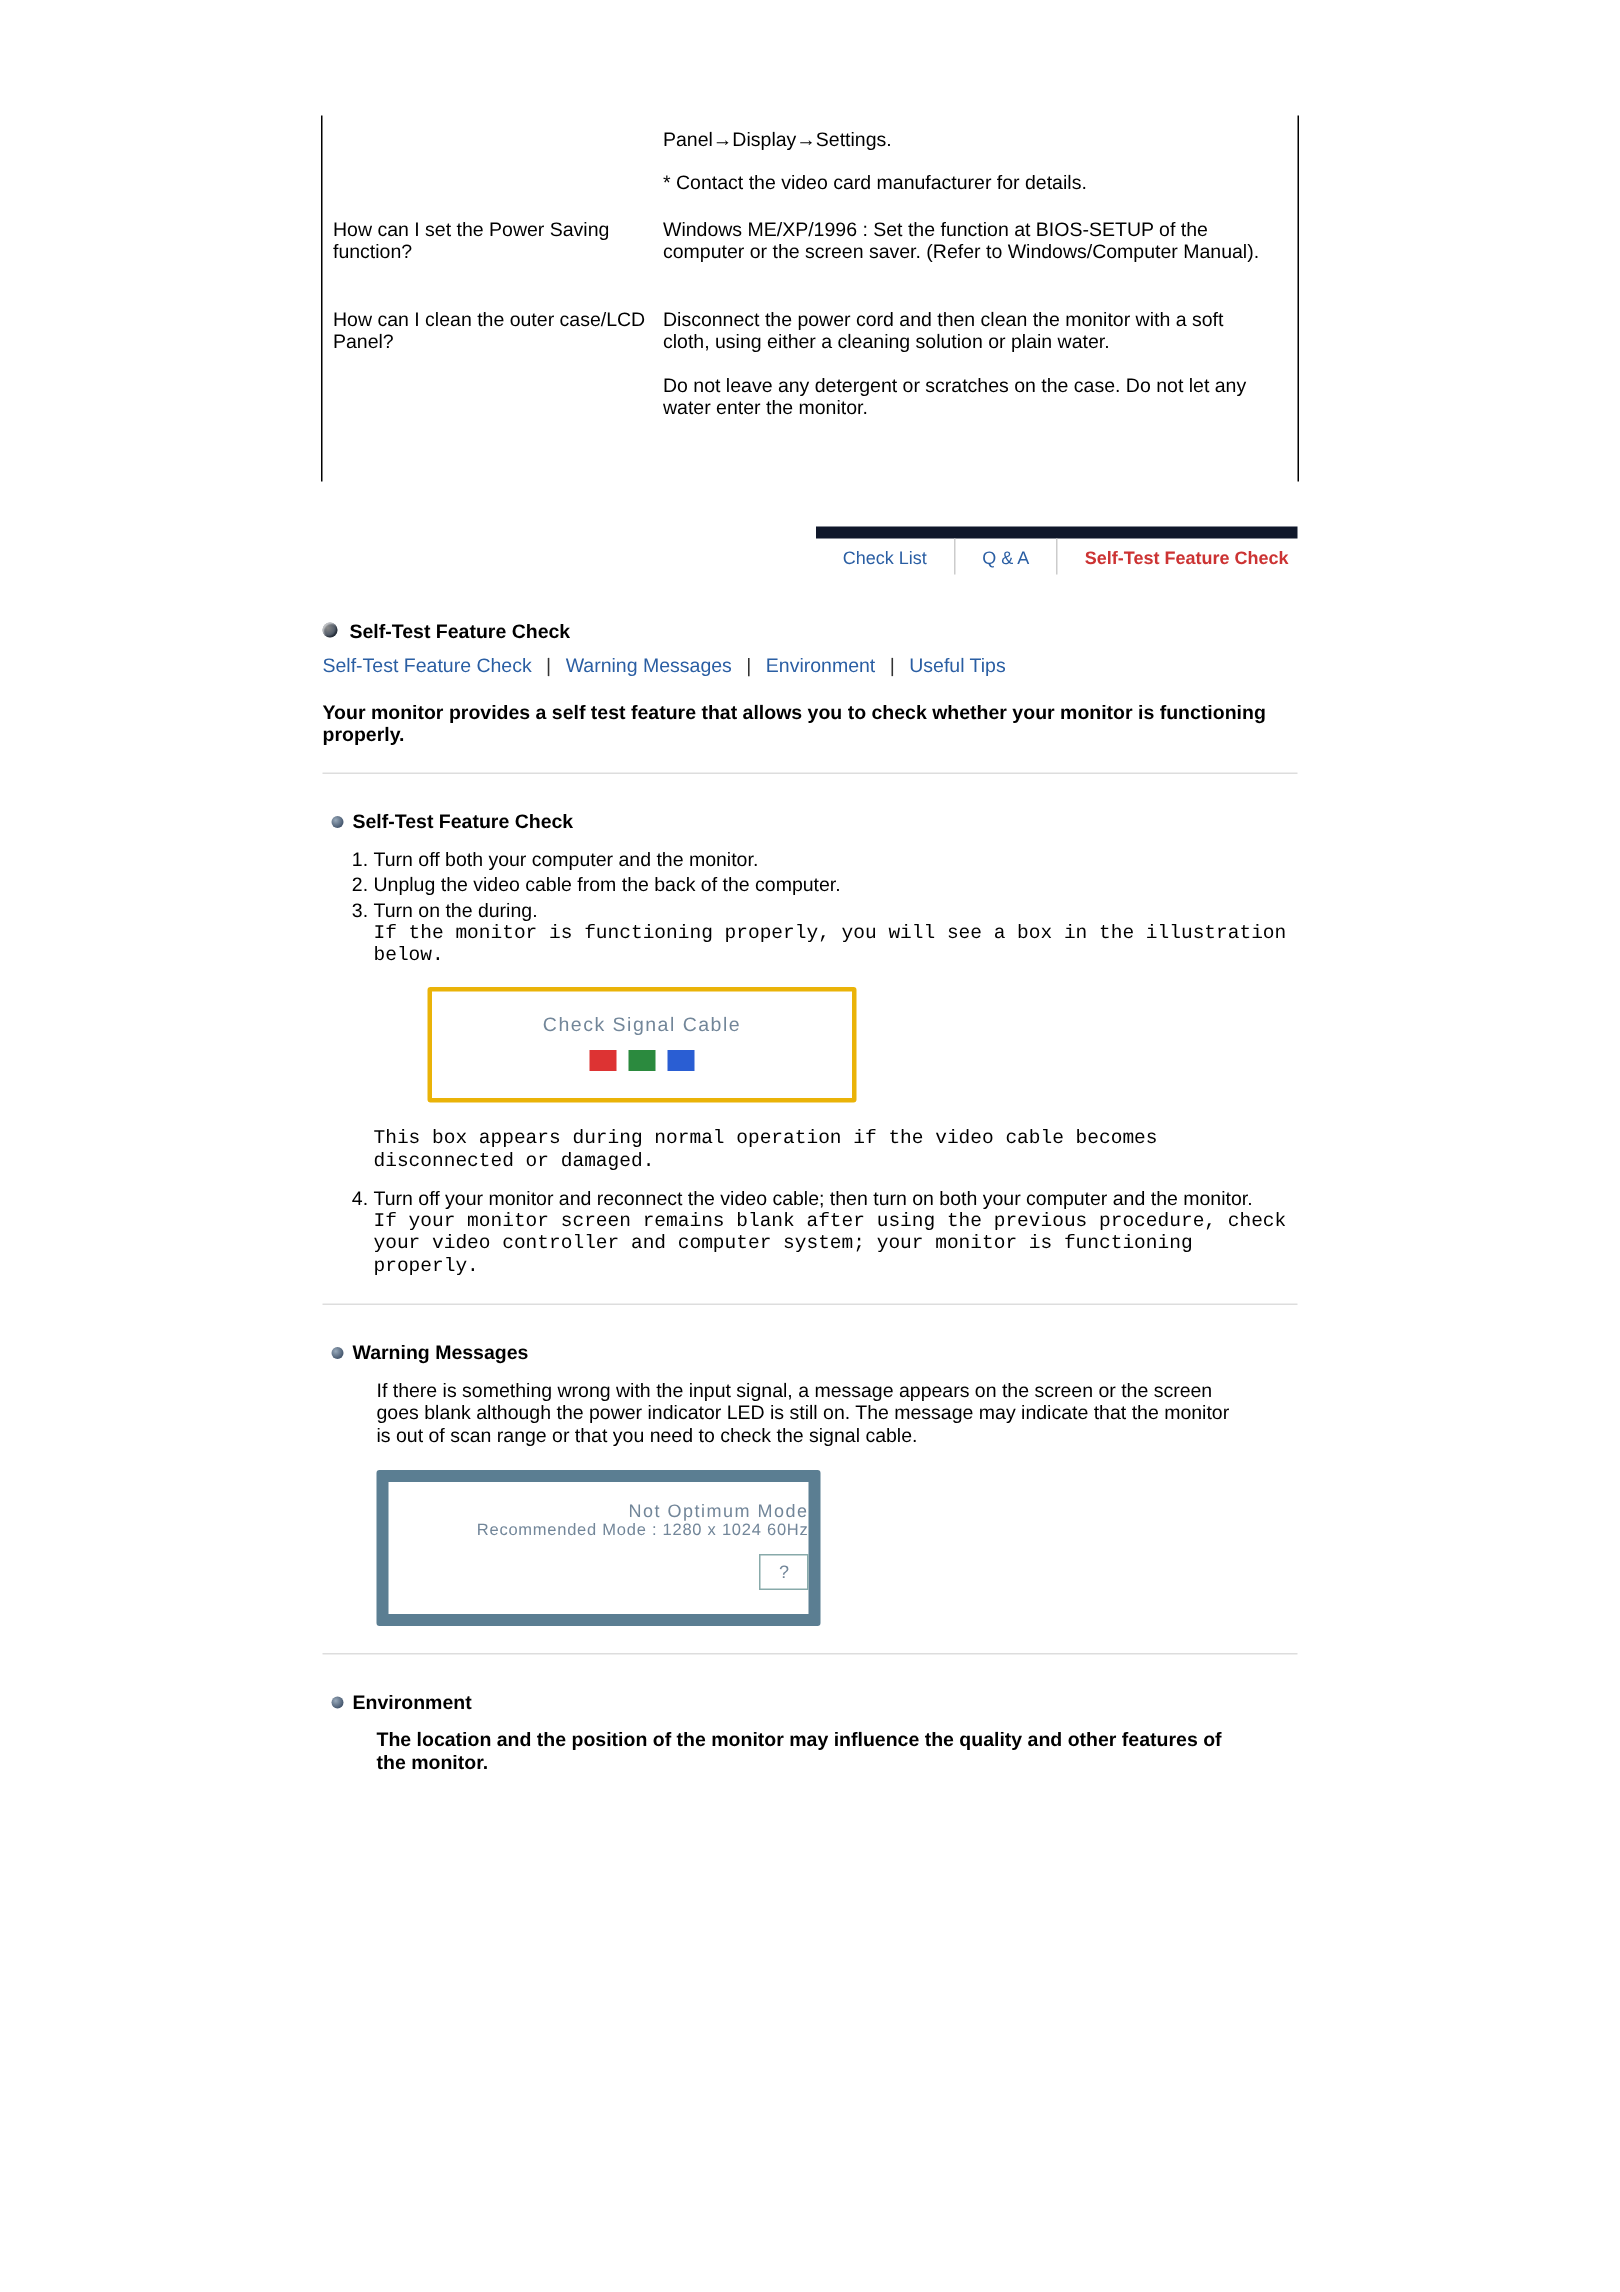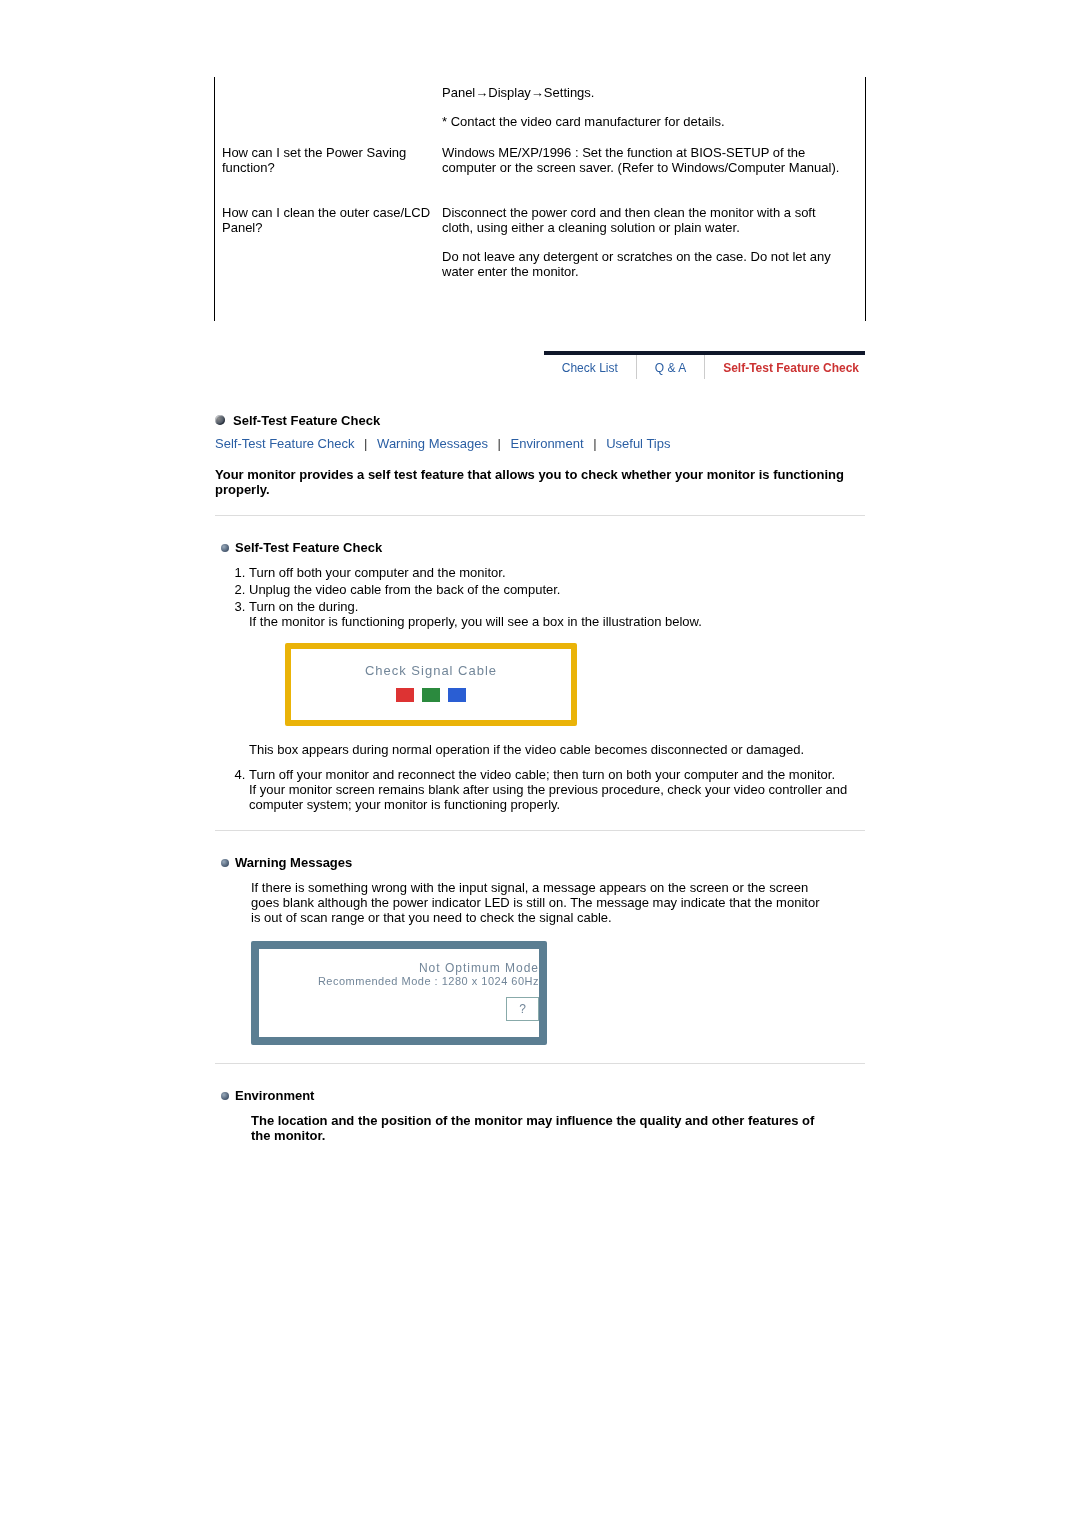--- a/index.html
+++ b/index.html
@@ -51,21 +51,21 @@
     margin: 30px auto 0;
     position: relative;
     height: 30px;
   }
   .tabbar {
     position: absolute;
     right: 0;
     top: 0;
     display: flex;
     align-items: center;
-    border-top: 4px solid #0f172a;
+    border-top: 8px solid #0f172a;
   }
   .tab {
     padding: 6px 18px 4px;
     font-size: 12px;
     color: #2a5ea3;
     border-right: 1px solid #ccc;
   }
   .tab:last-child { border-right: none; }
   .tab.active { color: #c33; font-weight: bold; padding-right: 6px; }
 
@@ -95,28 +95,28 @@
     margin: 0 0 18px 0;
   }
   .sub-row { display: flex; align-items: center; gap: 6px; margin: 0 0 10px 6px; }
   .bullet-sub {
     width: 8px; height: 8px; border-radius: 50%;
     background: radial-gradient(circle at 35% 35%, #9ab, #24364f);
   }
   .sub-title { font-weight: bold; }
   ol.steps { margin: 0 0 8px 34px; padding: 0 6px 0 0; }
   ol.steps li { margin-bottom: 2px; }
-  .step-note { margin: 0 0 10px 0; }
+  .step-note { margin: 0 0 10px 0; font-family: Liberation Mono, monospace; }
   .para-indent { margin: 0 36px 16px 36px; }
   .para-bold { font-weight: bold; }
 
   .signal-box {
     width: 280px;
     margin: 14px 0 16px 36px;
-    border: 6px solid #eab308;
+    border: 3px solid #eab308;
     background: #fff;
     padding: 14px 0 18px;
     text-align: center;
     border-radius: 2px;
   }
   .signal-text {
     color: #728699;
     letter-spacing: 1px;
     font-size: 13px;
     margin-bottom: 10px;

